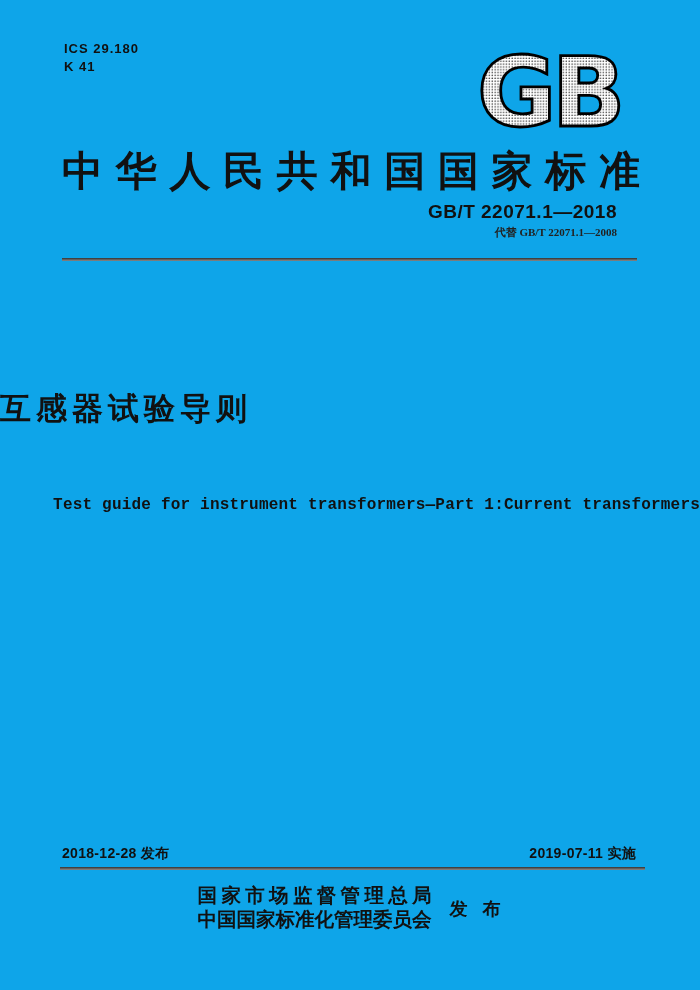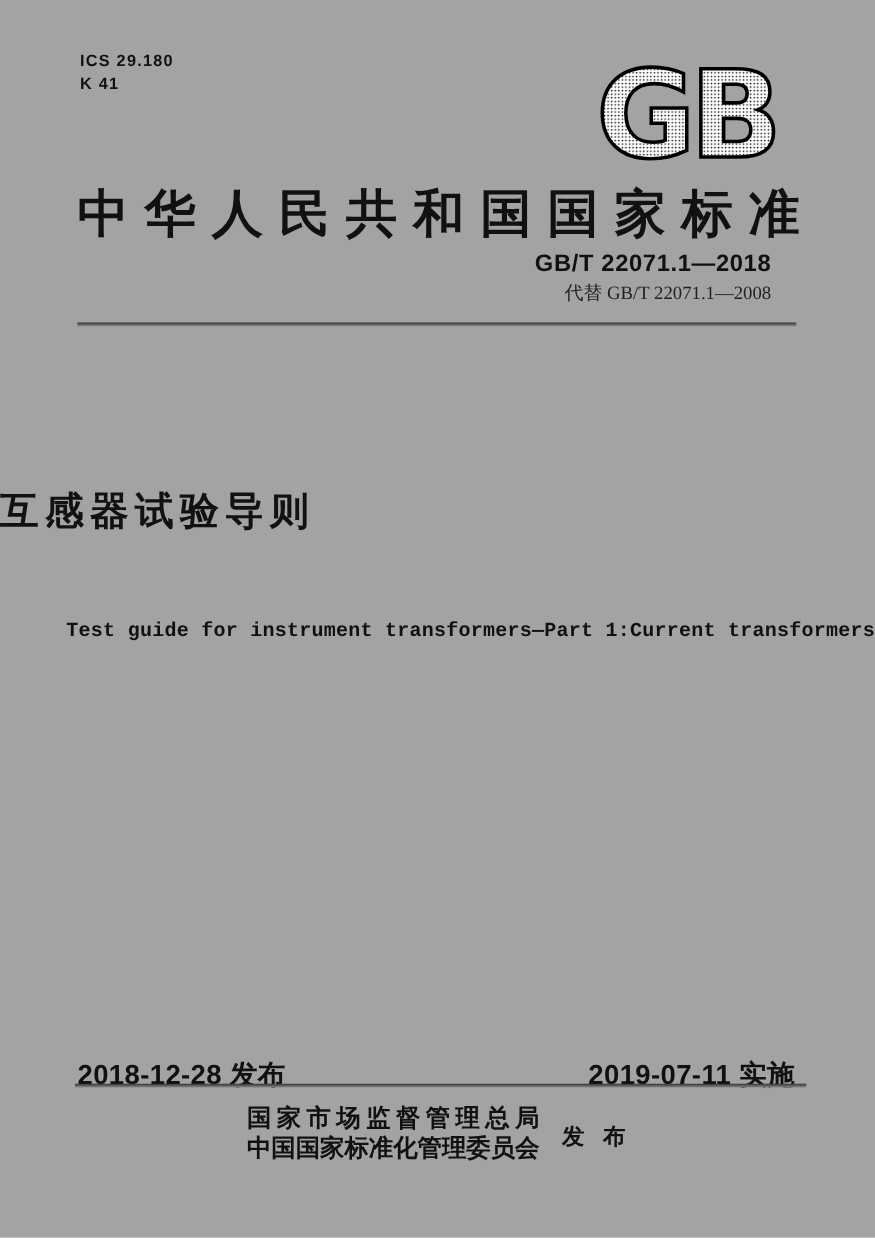--- a/index.html
+++ b/index.html
@@ -1,21 +1,21 @@
 <!DOCTYPE html>
 <html><head>
 <meta charset="utf-8">
 <style>
   html, body { margin: 0; padding: 0; background: #e8e8e8; }
   .page {
     position: relative;
     width: 700px;
     height: 990px;
     margin: 0 auto;
-    background: #a3a3a3;
+    background: #0ea5e9;
     color: #111;
     font-family: "Liberation Sans", sans-serif;
     overflow: hidden;
   }
 
   
   .ics-block {
     position: absolute;
     left: 64px; top: 40px;
     font-size: 13px;
@@ -50,23 +50,24 @@
     text-align: right;
   }
   .std-number .number {
     font-size: 19px;
     font-weight: bold;
     letter-spacing: 0.5px;
     font-family: "Liberation Sans", sans-serif;
   }
   .std-number .replaces {
     margin-top: 2px;
-    font-size: 15px;
+    font-size: 11px;
     font-family: "Liberation Serif", serif;
     color: #222;
+    font-weight: bold;
   }
 
   .rule-top {
     position: absolute;
     left: 62px; top: 258px;
     width: 575px; height: 3px;
     background: linear-gradient(#333, #8a8a8a);
   }
 
   
@@ -88,21 +89,21 @@
     font-size: 16px;
     letter-spacing: 0.2px;
   }
 
   
   .dates-row {
     position: absolute;
     left: 62px; right: 64px; top: 845px;
     display: flex;
     justify-content: space-between;
-    font-size: 22px;
+    font-size: 14px;
     font-weight: bold;
     letter-spacing: 0.3px;
   }
   .rule-bottom {
     position: absolute;
     left: 60px; top: 867px;
     width: 585px; height: 3px;
     background: linear-gradient(#333, #8a8a8a);
   }
 

